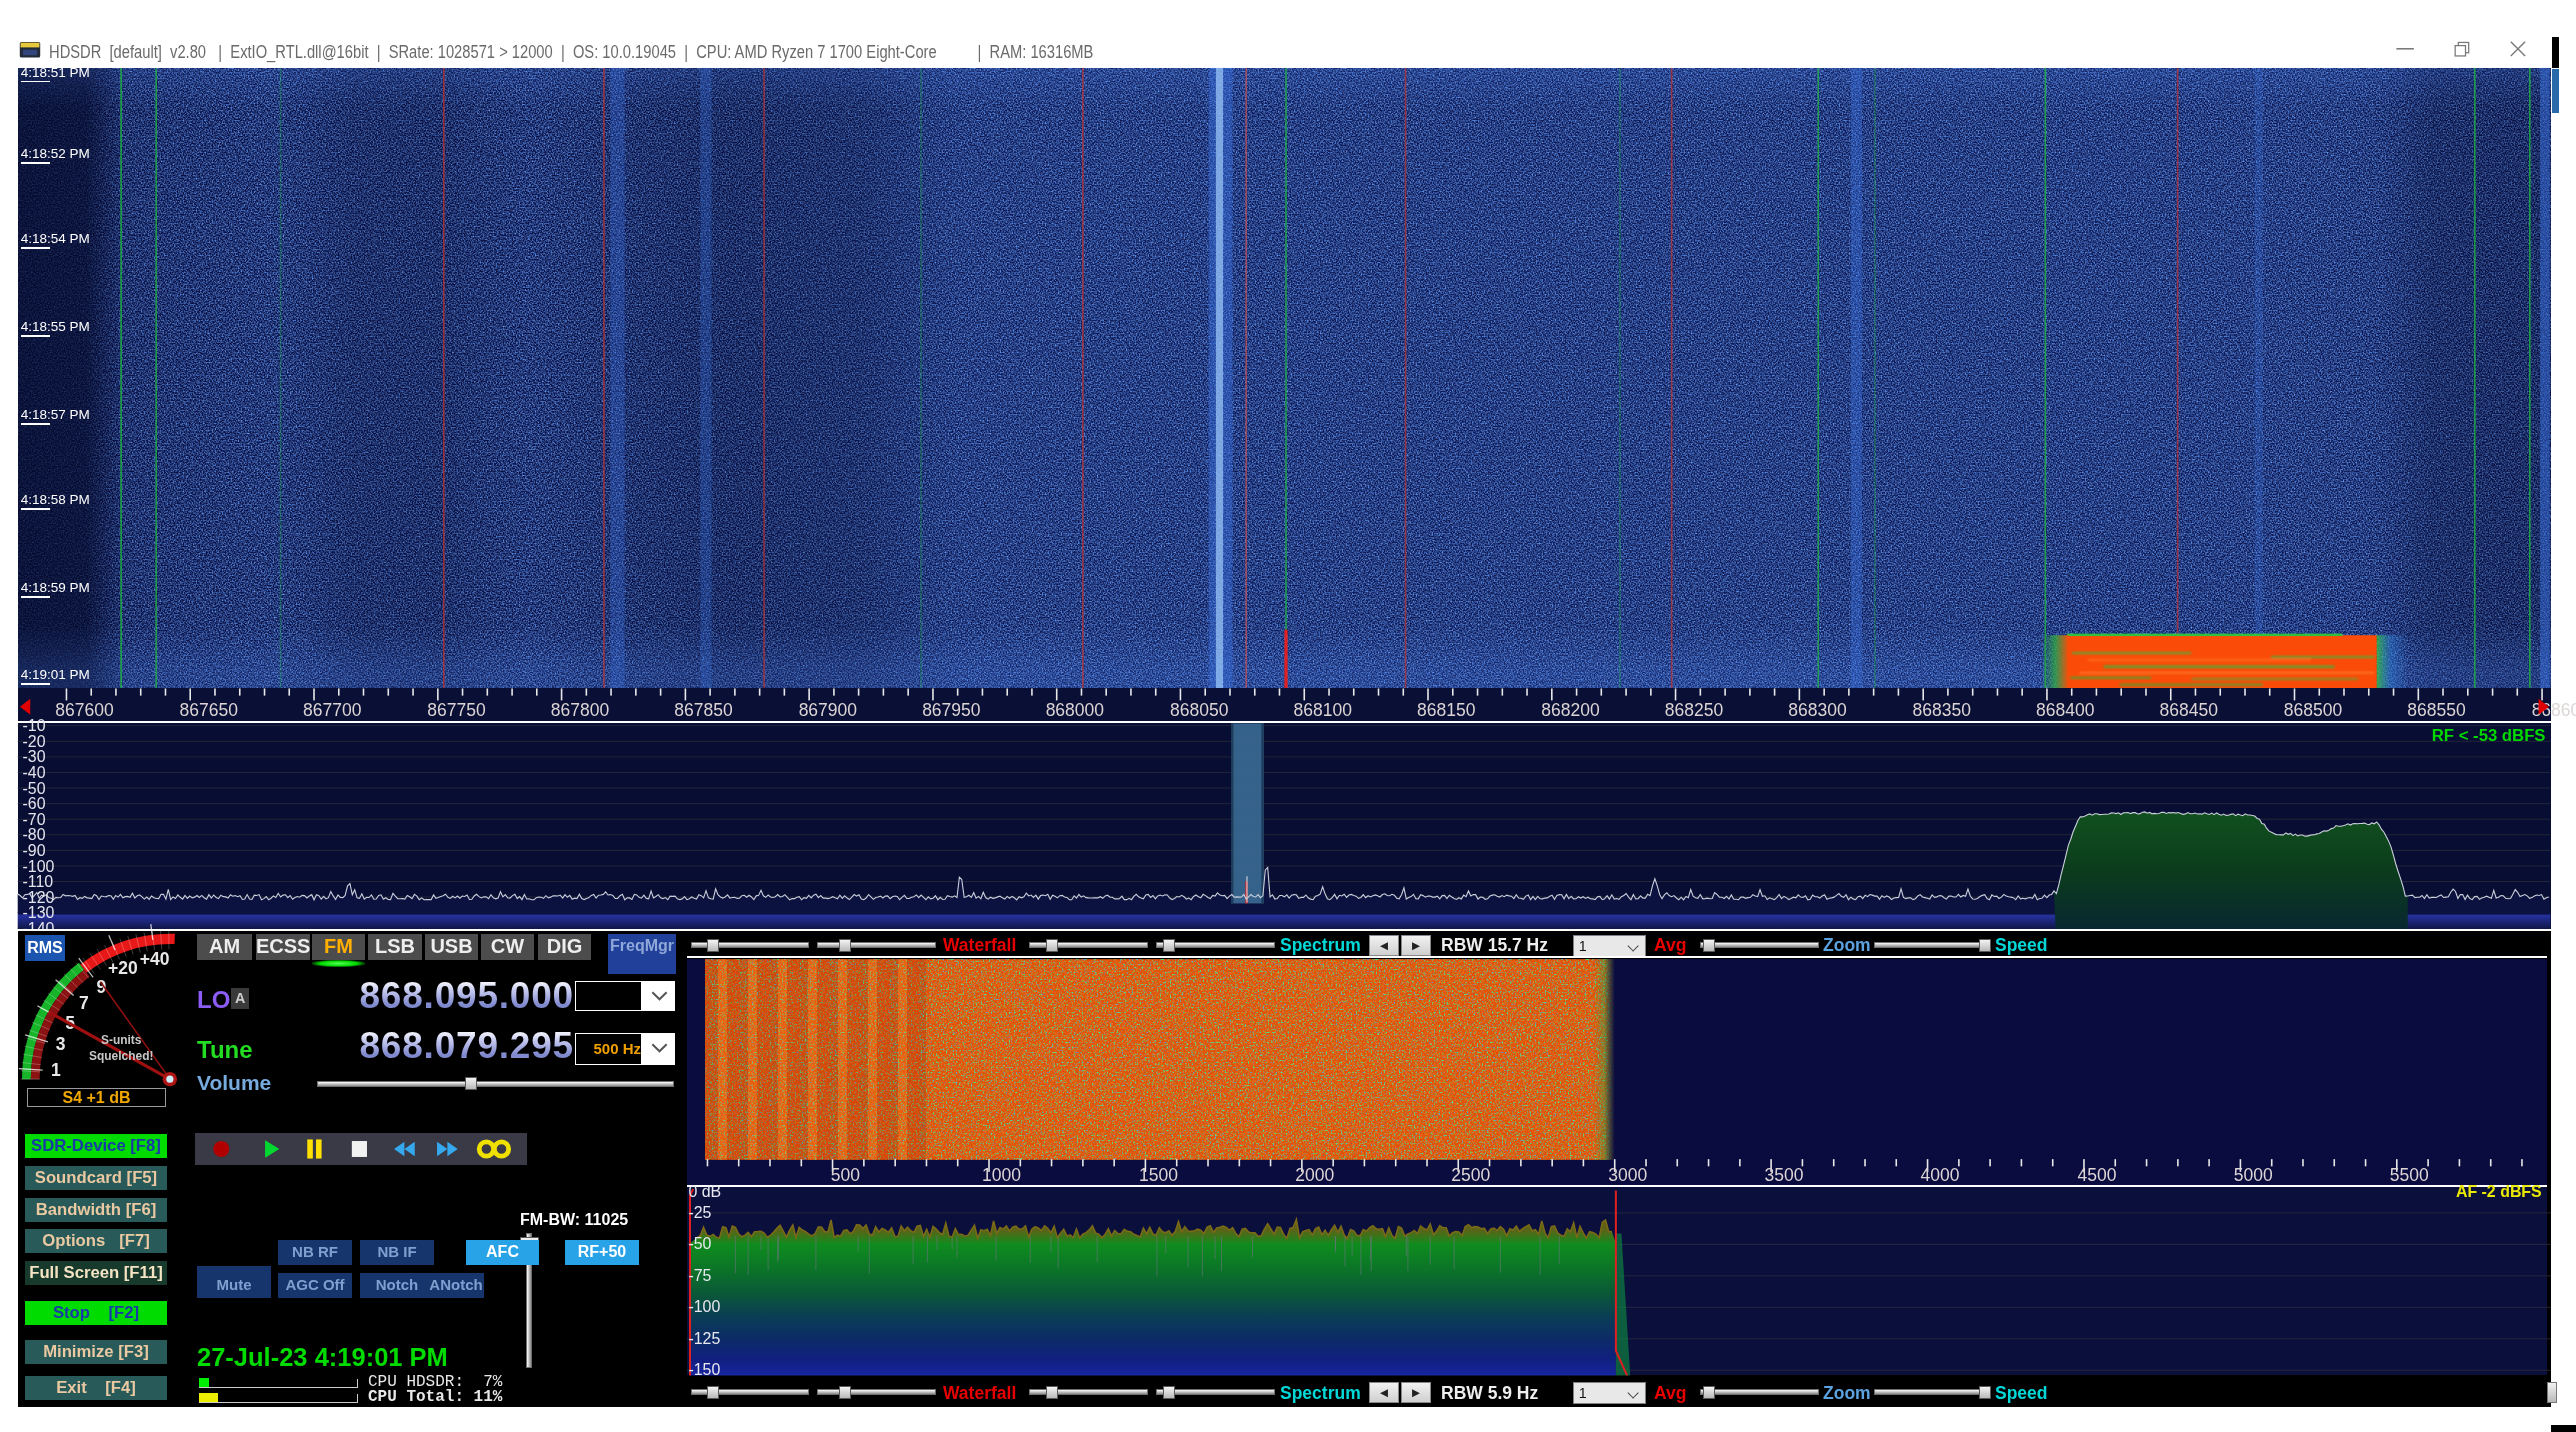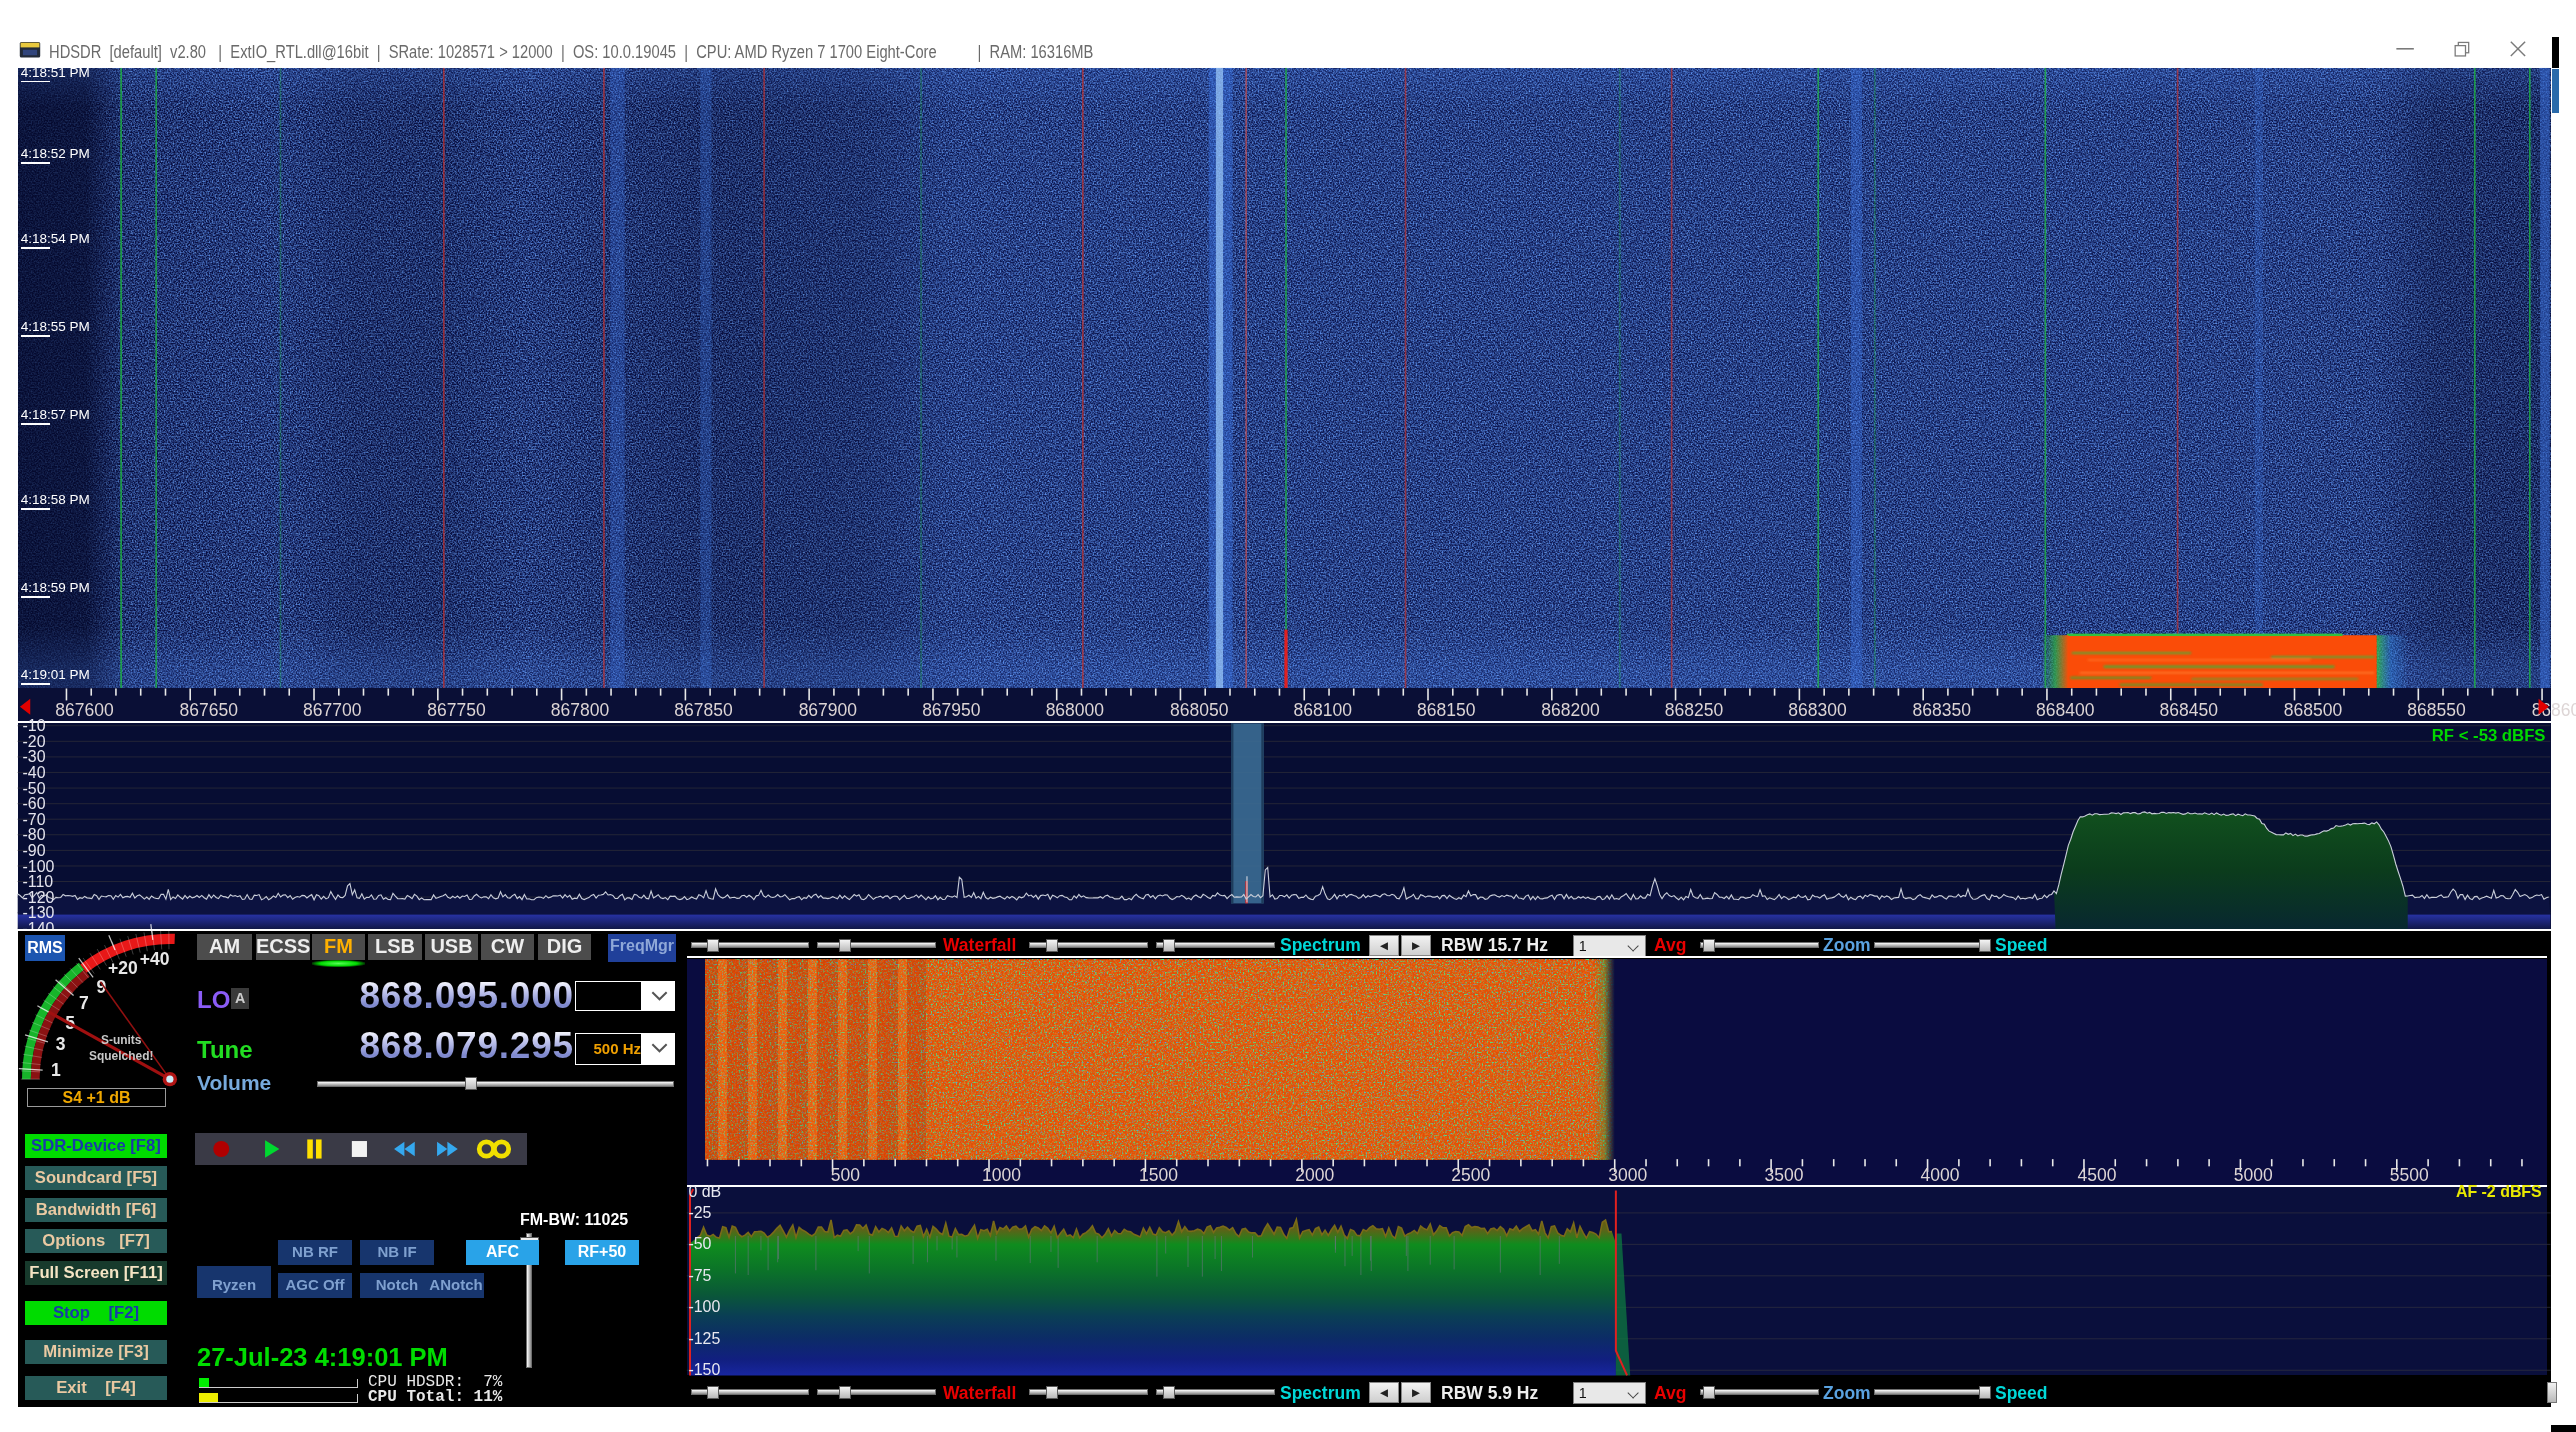--- a/index.html
+++ b/index.html
@@ -381,21 +381,21 @@
 <div class="lbtn" style="top:1376px">Exit&nbsp;&nbsp;&nbsp;&nbsp;[F4]</div>
 
 <div class="modb" style="left:197px;width:55px">AM</div>
 <div class="modb" style="left:256px;width:54px">ECSS</div>
 <div class="modb" style="left:312px;width:53px;color:#ffb000">FM</div>
 <div class="abs" style="left:312px;top:960px;width:53px;height:7.2px;background:radial-gradient(ellipse at center,#55ff55 0%,#00d800 50%,rgba(0,140,0,0) 78%)"></div>
 <div class="modb" style="left:368px;width:54px">LSB</div>
 <div class="modb" style="left:425px;width:53px">USB</div>
 <div class="modb" style="left:481px;width:53px">CW</div>
 <div class="modb" style="left:538px;width:53px">DIG</div>
-<div class="abs" style="left:608px;top:934px;width:68px;height:28px;background:#20409a;color:#8fa8d8;font-weight:bold;font-size:16px;text-align:center;line-height:24px">FreqMgr</div>
+<div class="abs" style="left:608px;top:934px;width:68px;height:40px;background:#20409a;color:#8fa8d8;font-weight:bold;font-size:16px;text-align:center;line-height:24px">FreqMgr</div>
 
 <div class="abs" style="left:197px;top:986px;font-size:24px;font-weight:bold;color:#8b5cf6">LO</div>
 <div class="abs" style="left:231px;top:988px;width:18.3px;height:21px;background:#3a3a3a;color:#ccc;font-weight:bold;font-size:14.3px;text-align:center;line-height:20px">A</div>
 <div class="digits" style="left:307px;top:975px">868.095.000</div>
 <div class="abs" style="left:575px;top:981px;width:67px;height:29.5px;background:#000;border:1.6px solid #fff"></div>
 <div class="abs" style="left:642px;top:981px;width:33px;height:29.5px;background:#fff"></div>
 <svg class="abs" style="left:649px;top:989px" width="21" height="14.3" viewBox="0 0 26 18">
     <polyline points="4,4 13,13 22,4" fill="none" stroke="#555" stroke-width="2.5"></polyline>
   </svg>
 
@@ -428,21 +428,21 @@
 
 <div class="abs" style="left:520px;top:1211px;font-size:16px;font-weight:bold;color:#fff">FM-BW: 11025</div>
 <div class="abs" style="left:526px;top:1233px;width:6.4px;height:135px;background:linear-gradient(90deg,#fdfdfd,#c9c9c9 45%,#8a8a8a);border:0.8px solid #6e6e6e"></div>
 <div class="abs" style="left:520px;top:1237px;width:19px;height:12px;background:linear-gradient(#f4f4f4,#b9b9b9);border:0.8px solid #5a5a5a"></div>
 
 <div class="blub" style="left:197px;top:1266px;width:74px">NR</div>
 <div class="blub" style="left:278px;top:1240px;width:74px">NB RF</div>
 <div class="blub" style="left:360px;top:1240px;width:74px">NB IF</div>
 <div class="cyanb" style="left:442px;top:1240px;width:73px">AFC</div>
 <div class="cyanb" style="left:541px;top:1240px;width:74px">RF+50</div>
-<div class="blub" style="left:197px;top:1273px;width:74px">Ryzen</div>
+<div class="blub" style="left:197px;top:1273px;width:74px">Mute</div>
 <div class="blub" style="left:278px;top:1273px;width:74px">AGC Off</div>
 <div class="blub" style="left:360px;top:1273px;width:74px">Notch</div>
 <div class="blub" style="left:428px;top:1273px;width:56px">ANotch</div>
 
 <div class="abs" style="left:197px;top:1343px;font-size:25.5px;font-weight:bold;color:#00dc00">27-Jul-23 4:19:01 PM</div>
 <div class="abs" style="left:199px;top:1378px;width:10.4px;height:8.8px;background:#00ee00"></div>
 <div class="abs" style="left:199px;top:1379px;width:159px;height:8.8px;border-bottom:1.6px solid #ccc;border-right:1.6px solid #ccc"></div>
 <div class="abs" style="left:368px;top:1373px;font-family:'Liberation Mono',monospace;font-size:16px;font-weight:normal;color:#e8e8e8;white-space:pre">CPU HDSDR:  7%</div>
 <div class="abs" style="left:199px;top:1393px;width:19px;height:9.6px;background:#ecec00"></div>
 <div class="abs" style="left:199px;top:1394px;width:159px;height:8.8px;border-bottom:1.6px solid #ccc;border-right:1.6px solid #ccc"></div>

